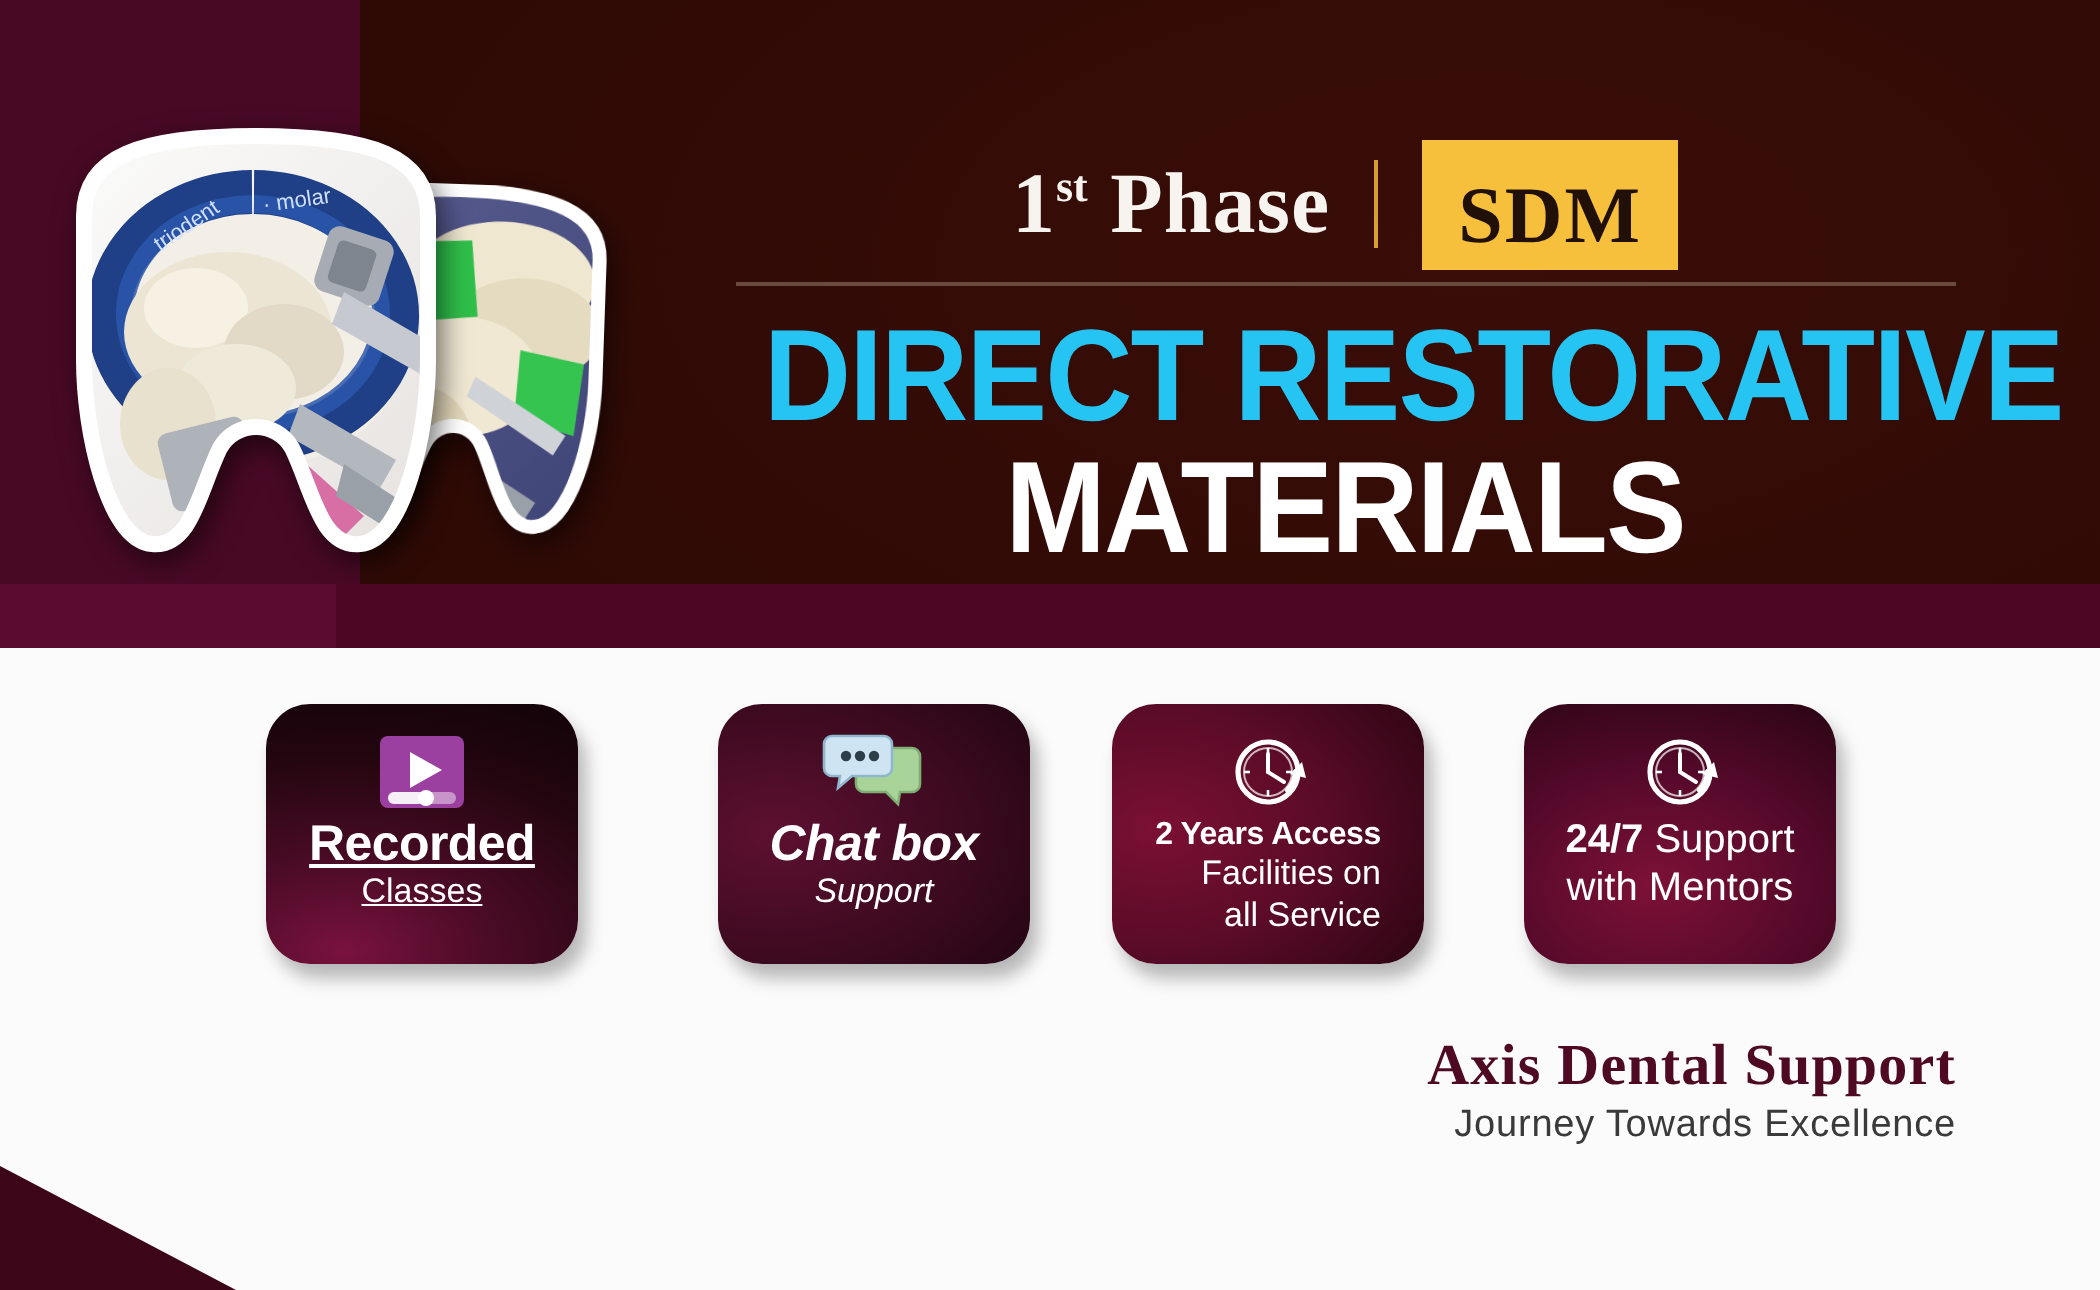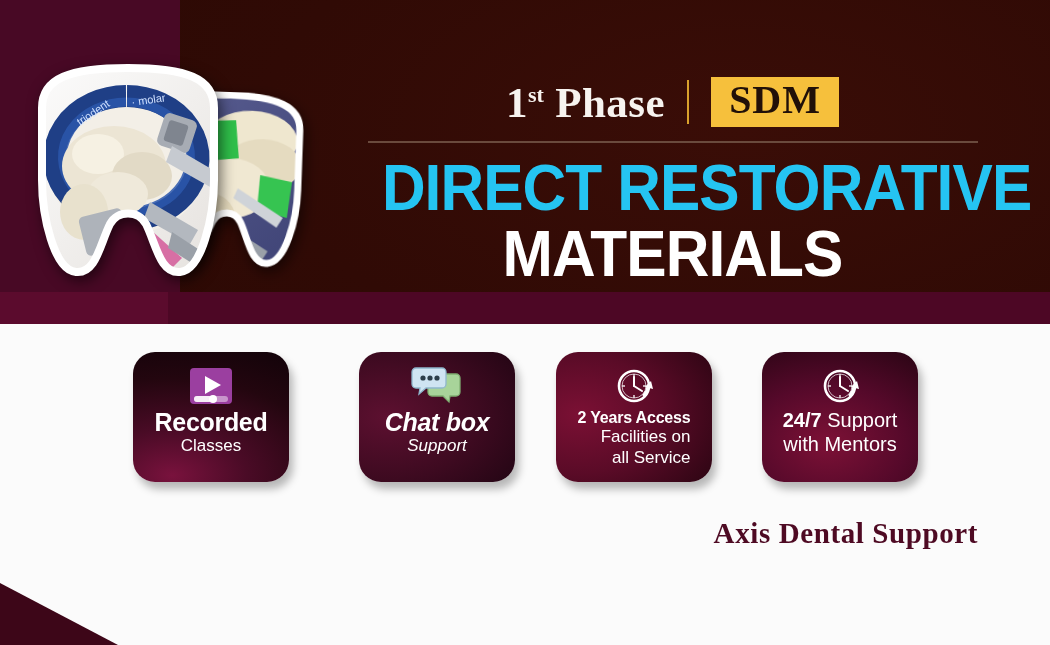--- a/index.html
+++ b/index.html
@@ -102,21 +102,21 @@
     width:2px; height:44px;
     background:#d9a12c;
   }
   .sdm-badge {
     background:#f6c03c;
     color:#211008;
     font-family:"Liberation Serif", serif;
     font-weight:bold;
     font-size:40px;
     letter-spacing:1px;
-    padding:2px 18px 6px;
+    padding:17px 18px 6px;
     line-height:1.05;
   }
   .rule {
     width:610px; height:2px;
     background:#6a4a3d;
     margin:7px auto 0;
   }
   .title-line1, .title-line2 {
     text-align:center;
     font-family:"Liberation Sans Narrow","Liberation Sans", sans-serif;
@@ -140,21 +140,21 @@
     top:0;
     width:156px; height:130px;
     border-radius:22px;
     box-shadow: 4px 7px 9px rgba(0,0,0,.28);
     display:flex; flex-direction:column;
     align-items:center; justify-content:flex-start;
     padding-top:12px;
     color:#ffffff;
     text-align:center;
   }
-  .card-1 { left:133px; background:radial-gradient(ellipse 150% 110% at 25% 95%, #79123d 0%, #4a0b26 32%, #23060f 68%, #120309 100%); }
+  .card-1 { left:133px; background:radial-gradient(ellipse 150% 110% at 25% 95%, #79123d 0%, #4a0b26 32%, #23060f 68%, #120309 100%);text-decoration:underline; }
   .card-2 { left:359px; background:radial-gradient(ellipse 150% 120% at 18% 50%, #5d1030 0%, #3d0a20 40%, #1b0410 78%, #0e0207 100%);font-style:italic; }
   .card-3 { left:556px; background:radial-gradient(ellipse 140% 120% at 15% 48%, #7b1034 0%, #5a0b27 38%, #2d0513 74%, #150208 100%); }
   .card-4 { left:762px; background:radial-gradient(ellipse 150% 130% at 42% 70%, #7d1136 0%, #55092a 34%, #220410 72%, #0d0206 100%); }
 
   .card-icon { height:44px; display:flex; align-items:center; justify-content:center; }
   .card-label { padding:0 6px; }
   .lbl-big   { font-size:25px; font-weight:bold; line-height:1.12; letter-spacing:-.3px; }
   .lbl-small { font-size:17px; font-weight:normal; line-height:1.18; }
   .lbl-mid   { font-size:16px; font-weight:bold; line-height:1.2; letter-spacing:-.2px; }
   .lbl-mid2  { font-size:17px; font-weight:normal; line-height:1.22;text-align:right; }
@@ -372,17 +372,18 @@
       <div class="card-label">
         <div class="lbl-mix"><b>24/7</b><span> Support</span></div>
         <div class="lbl-mix">with Mentors</div>
       </div>
     </div>
 
   </div>
 
   <div class="logo">
     <div class="logo-name">Axis Dental Support</div>
+    <div class="logo-tag">Journey Towards Excellence</div>
   </div>
 
   <div class="corner-wedge"></div>
 
 </div>
 
 </body></html>

